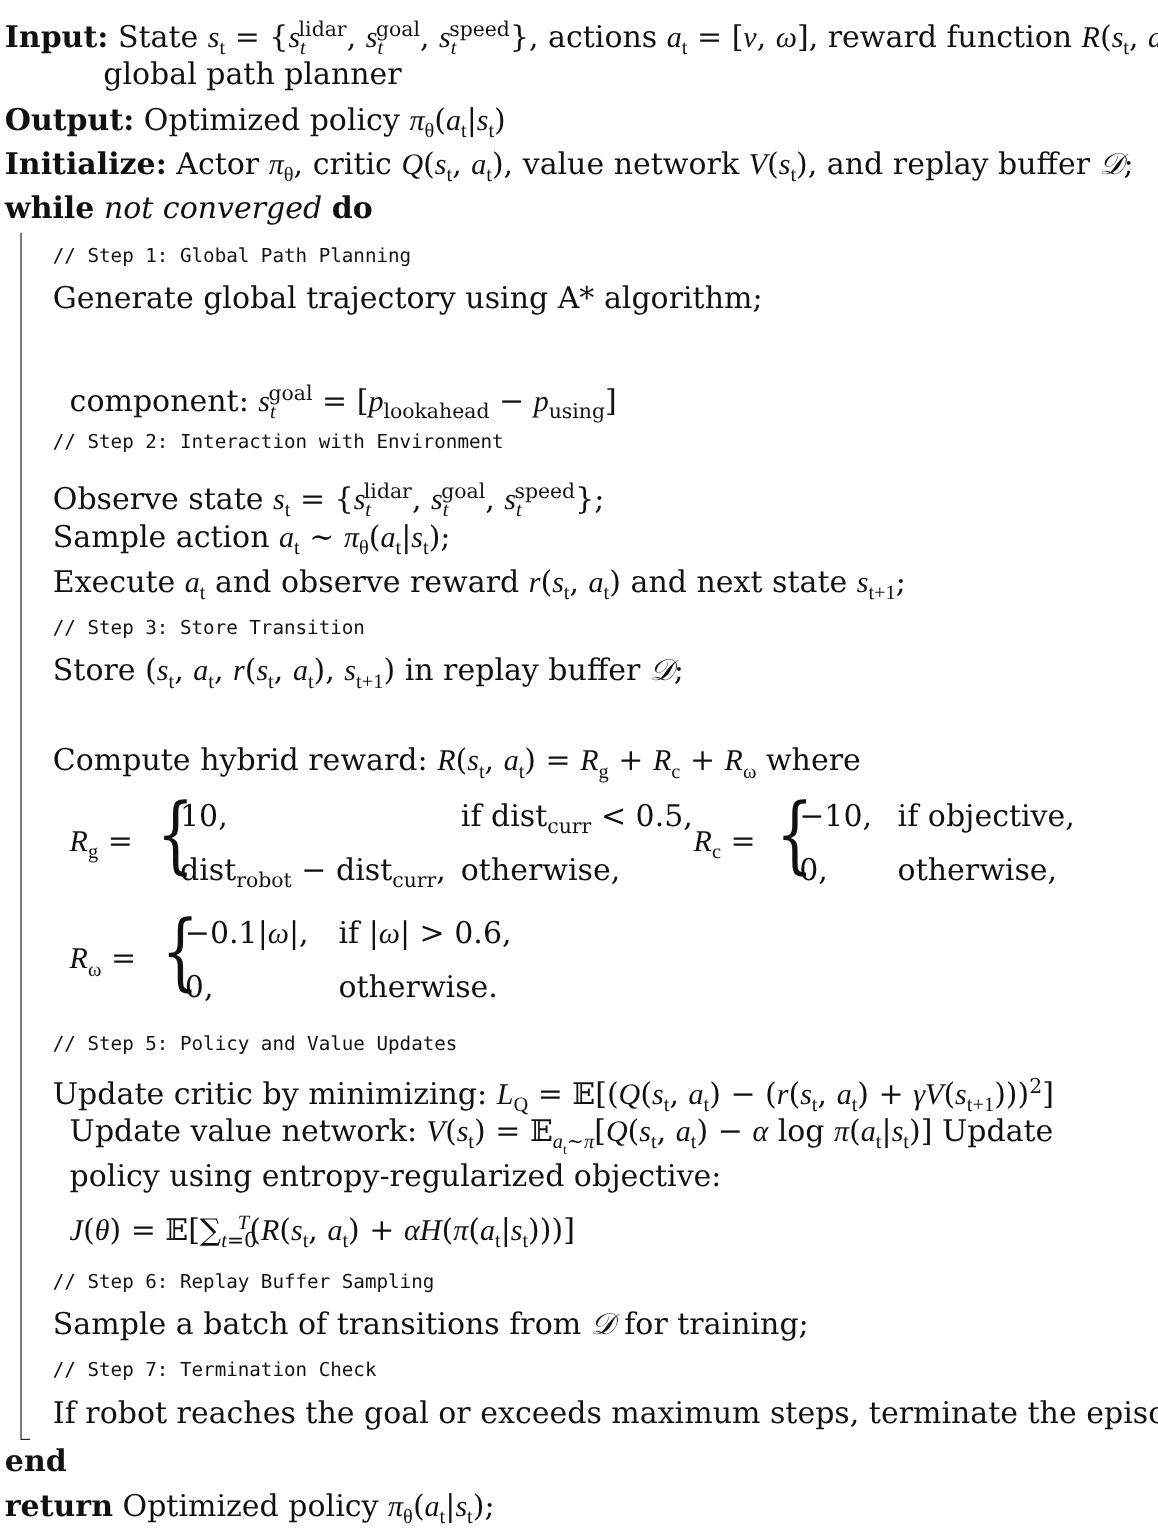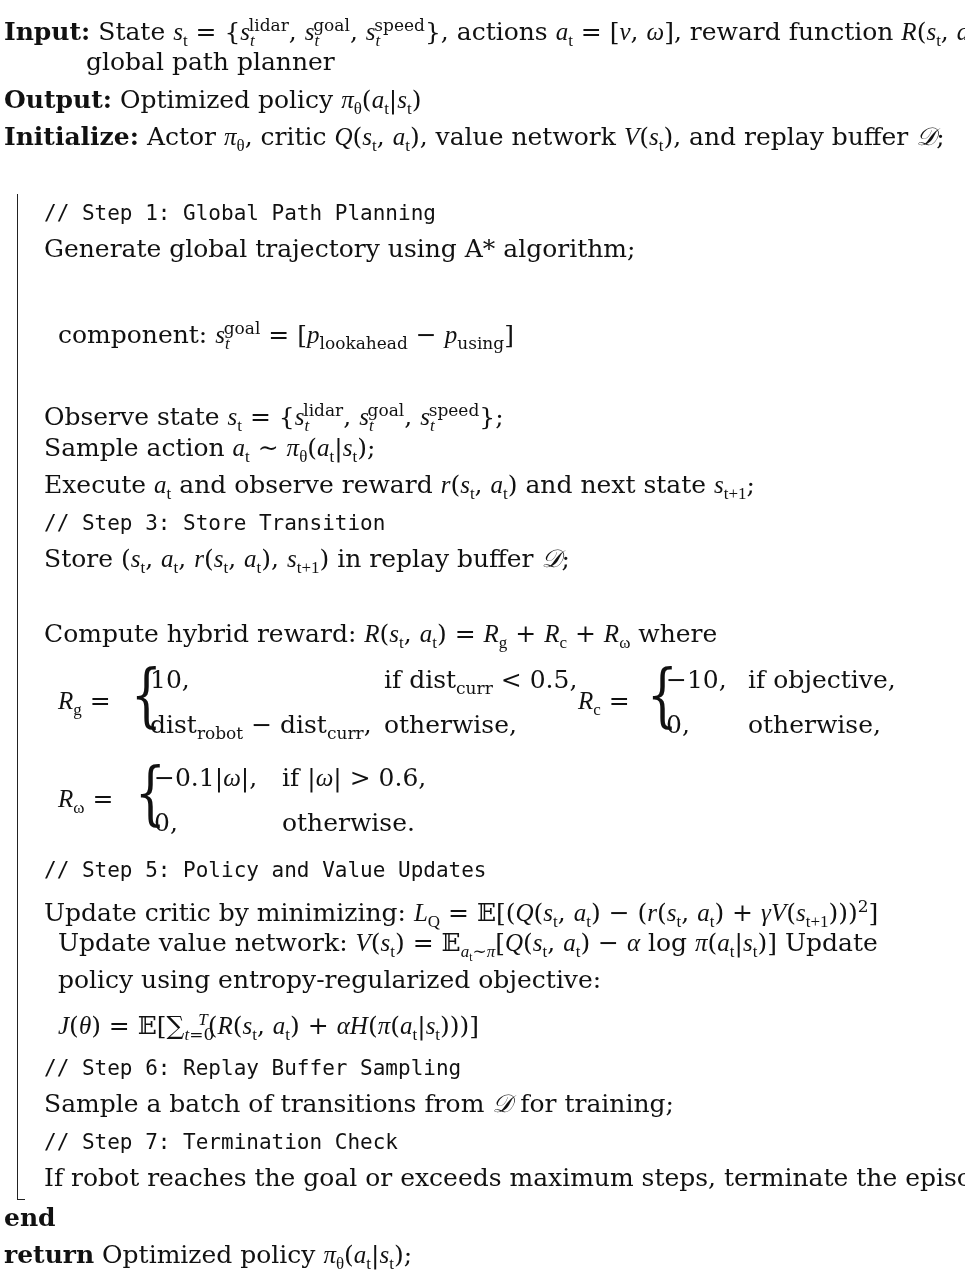--- a/index.html
+++ b/index.html
@@ -5,21 +5,21 @@
   html, body { margin: 0; padding: 0; background: #ffffff; }
   body {
     width: 965px; height: 1276px; overflow: hidden;
     font-family: "DejaVu Serif", "Liberation Serif", serif;
     color: #111; font-size: 25px;
   }
   .algo { position: relative; width: 965px; height: 1276px; }
   .line { position: absolute; left: 4px; white-space: nowrap; line-height: 30px; }
   .b { font-weight: bold; }
   .i { font-style: italic; }
-  .mono { font-family: "DejaVu Sans Mono", "Liberation Mono", monospace; font-size: 21px; }
+  .mono { font-family: "DejaVu Sans Mono", "Liberation Mono", monospace; font-size: 16px; }
   .m { font-family: "Liberation Serif", serif; font-style: italic; }
   sub, sup { font-size: 0.68em; font-style: normal; }
   .bar { position: absolute; left: 17px; top: 194px; width: 0; height: 1005px; border-left: 1.5px solid #222; }
   .bar-tick { position: absolute; left: 17px; top: 1199px; width: 8px; border-top: 1.5px solid #222; }
   .brace { font-size: 70px; font-family: "DejaVu Serif", serif; font-weight: 100; line-height: 1; transform: scaleX(0.7); display: inline-block; }
 </style>
 </head>
 <body>
 
 <div class="algo">
@@ -33,28 +33,34 @@
   <div class="line" style="top:85px">
     <span class="b">Output:</span>
     <span>Optimized policy <span class="m">π<sub>θ</sub></span>(<span class="m">a<sub>t</sub></span>|<span class="m">s<sub>t</sub></span>)</span>
   </div>
 
   <div class="line" style="top:122px">
     <span class="b">Initialize:</span>
     <span>Actor <span class="m">π<sub>θ</sub></span>, critic <span class="m">Q</span>(<span class="m">s<sub>t</sub></span>, <span class="m">a<sub>t</sub></span>), value network <span class="m">V</span>(<span class="m">s<sub>t</sub></span>), and replay buffer <span class="m">𝒟</span>;</span>
   </div>
 
+  <div class="line" style="top:159px">
+    <span class="b">while</span>
+    <span class="i">not converged</span>
+    <span class="b">do</span>
+  </div>
 
   <div class="bar"></div>
   <div class="bar-tick"></div>
 
   <div class="line mono" style="top:198px; left:44px">// Step 1:  Global Path Planning</div>
   <div class="line" style="top:234px; left:44px">Generate global trajectory using A* algorithm;</div>
   <div class="line" style="top:313px; left:58px">component: <span class="m">s</span><sub class="m">t</sub><sup style="margin-left:-6px">goal</sup> = [<span class="m">p</span><sub>lookahead</sub> − <span class="m">p</span><sub>using</sub>]</div>
 
+  <div class="line mono" style="top:353px; left:44px">// Step 2:  Interaction with Environment</div>
   <div class="line" style="top:395px; left:44px">Observe state <span class="m">s<sub>t</sub></span> = {<span class="m">s</span><sub class="m">t</sub><sup style="margin-left:-6px">lidar</sup>, <span class="m">s</span><sub class="m">t</sub><sup style="margin-left:-6px">goal</sup>, <span class="m">s</span><sub class="m">t</sub><sup style="margin-left:-6px">speed</sup>};</div>
   <div class="line" style="top:433px; left:44px">Sample action <span class="m">a<sub>t</sub></span> ∼ <span class="m">π<sub>θ</sub></span>(<span class="m">a<sub>t</sub></span>|<span class="m">s<sub>t</sub></span>);</div>
   <div class="line" style="top:470px; left:44px">Execute <span class="m">a<sub>t</sub></span> and observe reward <span class="m">r</span>(<span class="m">s<sub>t</sub></span>, <span class="m">a<sub>t</sub></span>) and next state <span class="m">s<sub>t+1</sub></span>;</div>
 
   <div class="line mono" style="top:508px; left:44px">// Step 3:  Store Transition</div>
   <div class="line" style="top:544px; left:44px">Store (<span class="m">s<sub>t</sub></span>, <span class="m">a<sub>t</sub></span>, <span class="m">r</span>(<span class="m">s<sub>t</sub></span>, <span class="m">a<sub>t</sub></span>), <span class="m">s<sub>t+1</sub></span>) in replay buffer <span class="m">𝒟</span>;</div>
 
   <div class="line" style="top:619px; left:44px">Compute hybrid reward: <span class="m">R</span>(<span class="m">s<sub>t</sub></span>, <span class="m">a<sub>t</sub></span>) = <span class="m">R<sub>g</sub></span> + <span class="m">R<sub>c</sub></span> + <span class="m">R<sub>ω</sub></span> where</div>
 
   <div class="line" style="top:686px; left:58px"><span class="m">R<sub>g</sub></span> =</div>

